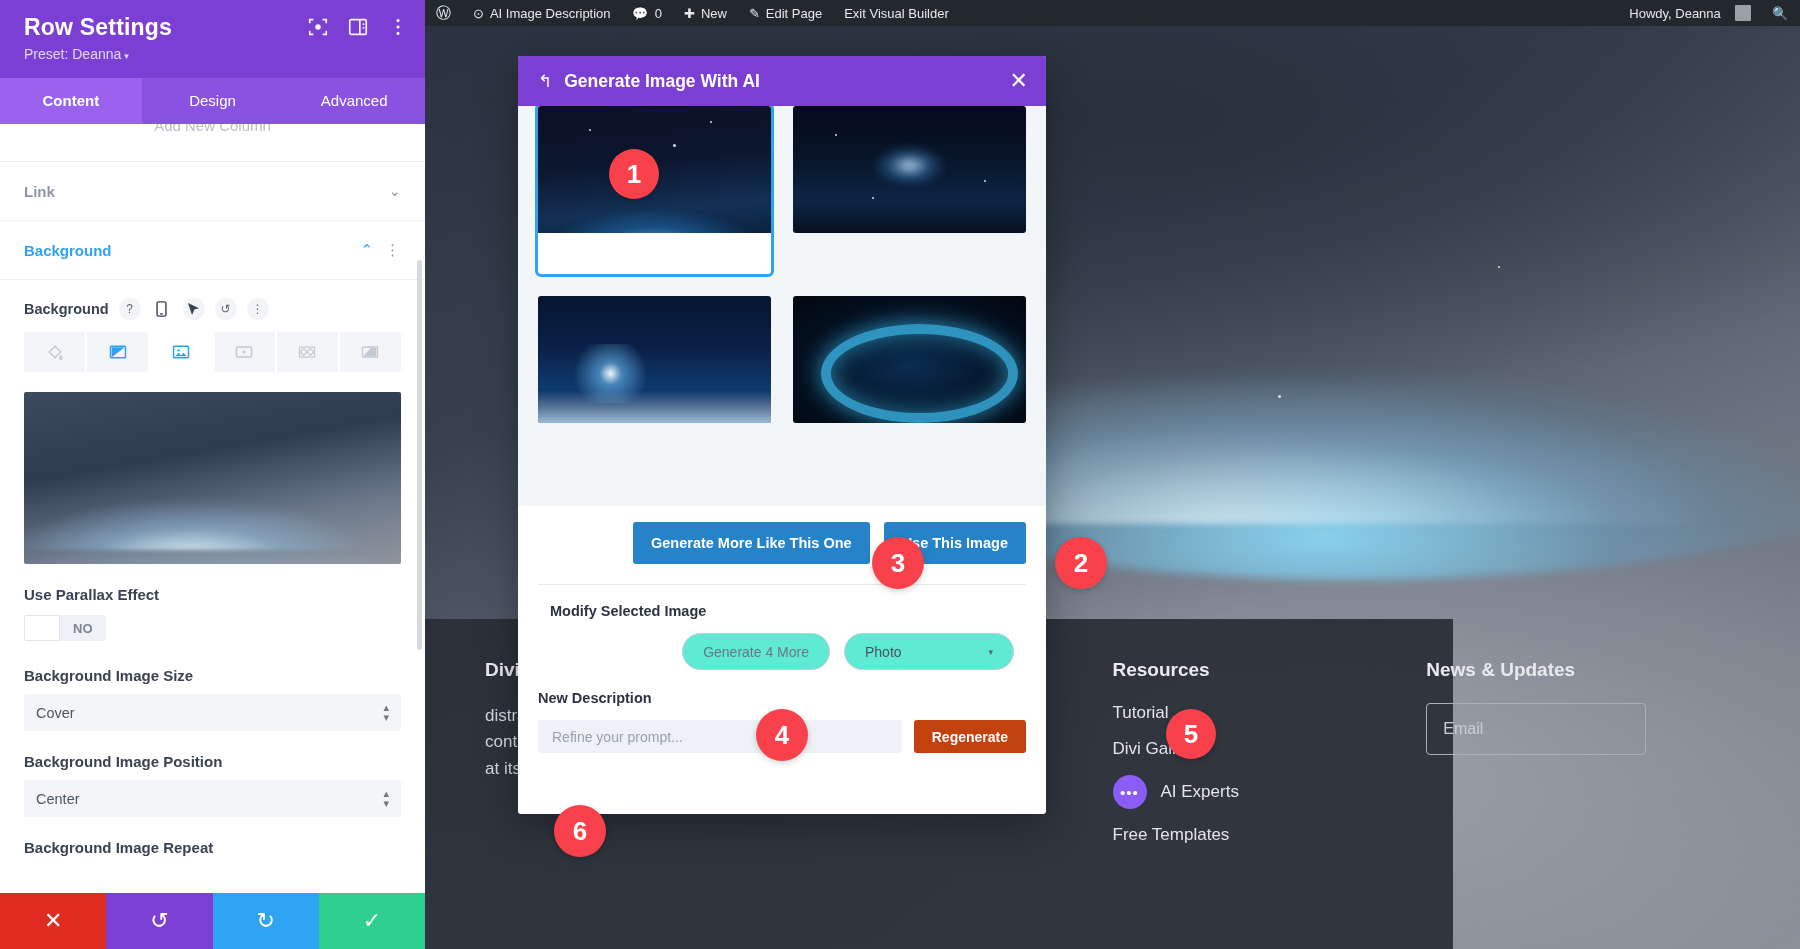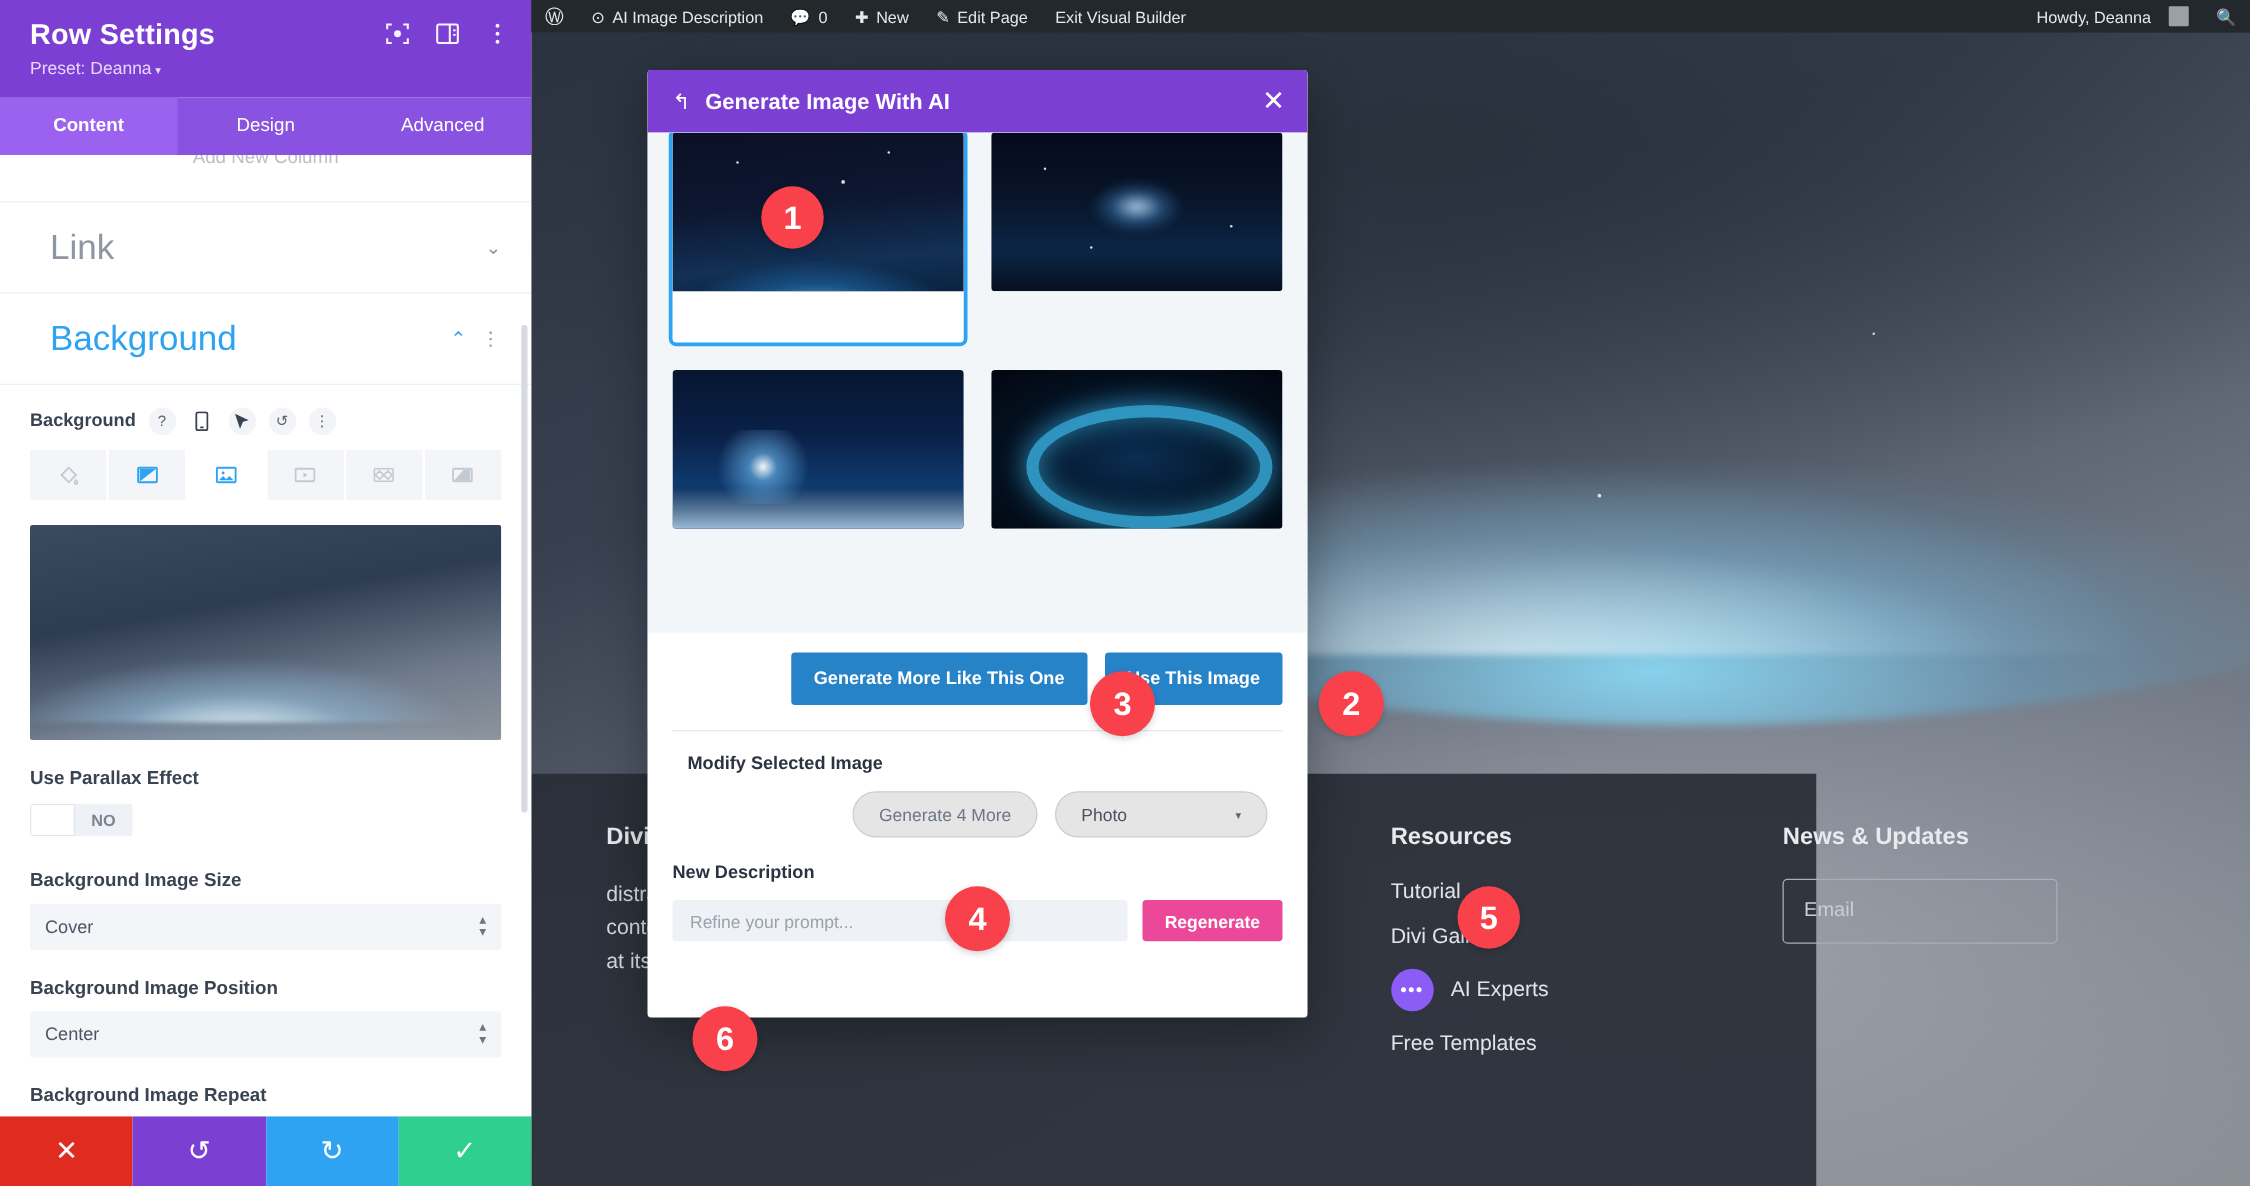--- a/index.html
+++ b/index.html
@@ -36,21 +36,21 @@
   .sp-partial {
     height: 38px; border-bottom: 1px solid #eceff3;
     display: flex; align-items: flex-start; justify-content: center;
     color: #b9bec7; font-size: 15px; overflow: hidden;
   }
   .sp-partial span { margin-top: -7px; }
   .sp-row {
     padding: 20px 24px; border-bottom: 1px solid #eceff3;
     display: flex; align-items: center; justify-content: space-between; cursor: pointer;
   }
-  .sp-row-title { font-size: 28px; color: #8f96a3; font-weight: 400; margin-left: 16px; }
+  .sp-row-title { font-size: 15px; color: #8f96a3; font-weight: 700; }
   .sp-row-title.open { color: #2ea3f2; }
   .chev { color: #8f96a3; font-size: 15px; }
   .chev.blue { color: #2ea3f2; }
   .sp-row .right { display: flex; align-items: center; gap: 12px; }
   .dots-v { color: #8f96a3; font-size: 15px; letter-spacing: 1px; }
 
   .sp-section { padding: 18px 24px 0; }
   .field-label-row { display: flex; align-items: center; gap: 10px; margin-bottom: 12px; }
   .field-label { font-size: 14.5px; color: #3a4352; font-weight: 600; }
   .mini-ico {
@@ -255,35 +255,35 @@
     padding: 13px 18px; font-size: 14.5px; font-weight: 700; cursor: pointer;
   }
   .divider { height: 1px; background: #e5e9ee; margin: 0 20px; }
 
   .modify-sec { padding: 18px 32px 0; }
   .sec-label { font-size: 14.5px; color: #2b3340; font-weight: 600; margin-bottom: 14px; }
   .modify-controls { display: flex; justify-content: flex-end; gap: 14px; }
   .pill {
     border: 1px solid #c7ced8; border-radius: 22px; height: 37px;
     display: flex; align-items: center; padding: 0 20px;
-    font-size: 14px; color: #6d7684; background: #e5e5e5; cursor: pointer;
+    font-size: 14px; color: #6d7684; background: #5eead4; cursor: pointer;
   }
   .pill.select { width: 170px; justify-content: space-between; color: #4a5260; }
   .pill.select .ar { font-size: 9px; color: #5d6672; }
 
   .desc-sec { padding: 20px 20px 22px; }
   .desc-row { display: flex; gap: 12px; }
   .desc-input {
     flex: 1; height: 33px; background: #eef1f5; border: none; border-radius: 3px;
     padding: 0 14px; font-size: 14px; color: #8b939f;
     font-family: "Liberation Sans", sans-serif;
   }
   .desc-input::placeholder { color: #9aa2ae; }
   .btn-grey {
-    background: #ec4899; color: #fff; border: none; border-radius: 3px;
+    background: #c2410c; color: #fff; border: none; border-radius: 3px;
     padding: 0 18px; height: 33px; font-size: 14px; font-weight: 600; cursor: pointer;
   }
 
   
   .badge {
     position: absolute; border-radius: 50%; background: #f8414a; color: #fff;
     display: flex; align-items: center; justify-content: center;
     font-size: 26px; font-weight: 600; z-index: 95;
     box-shadow: 0 2px 6px rgba(0,0,0,.18);
   }

